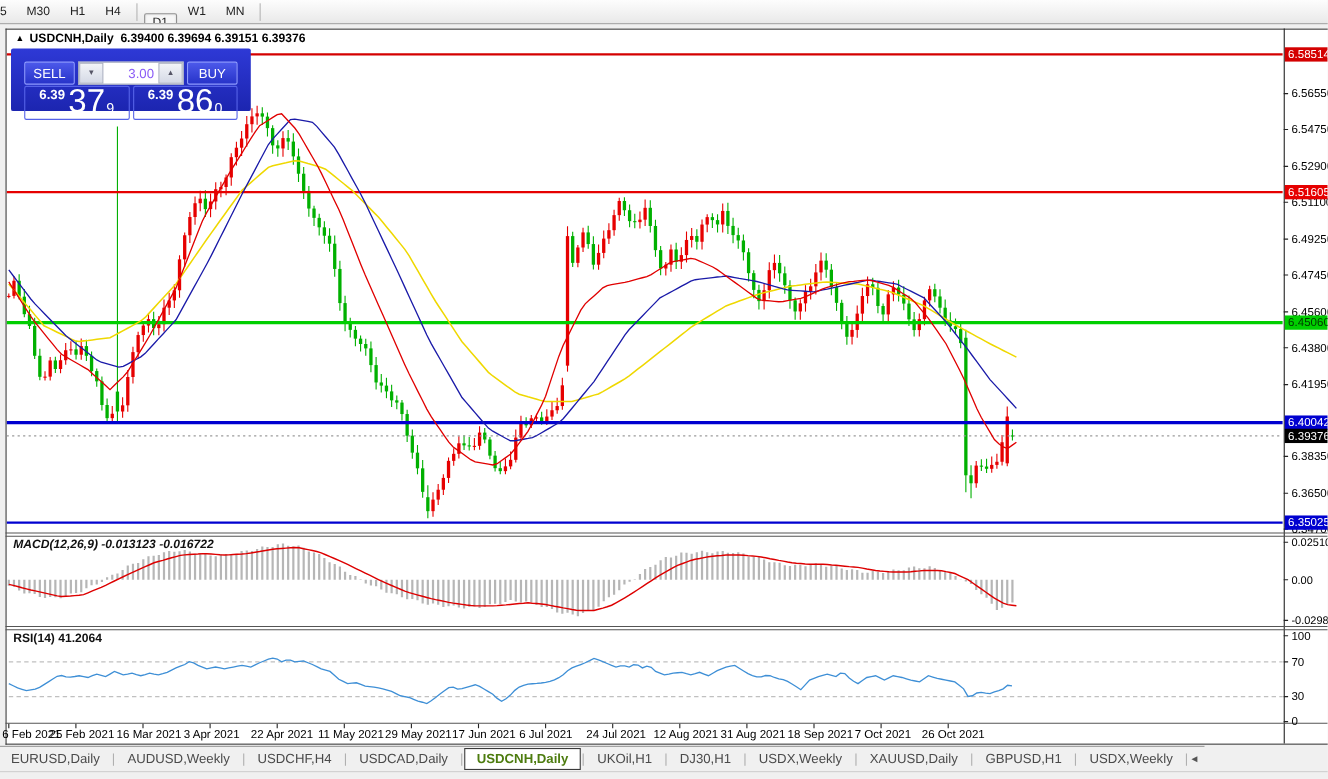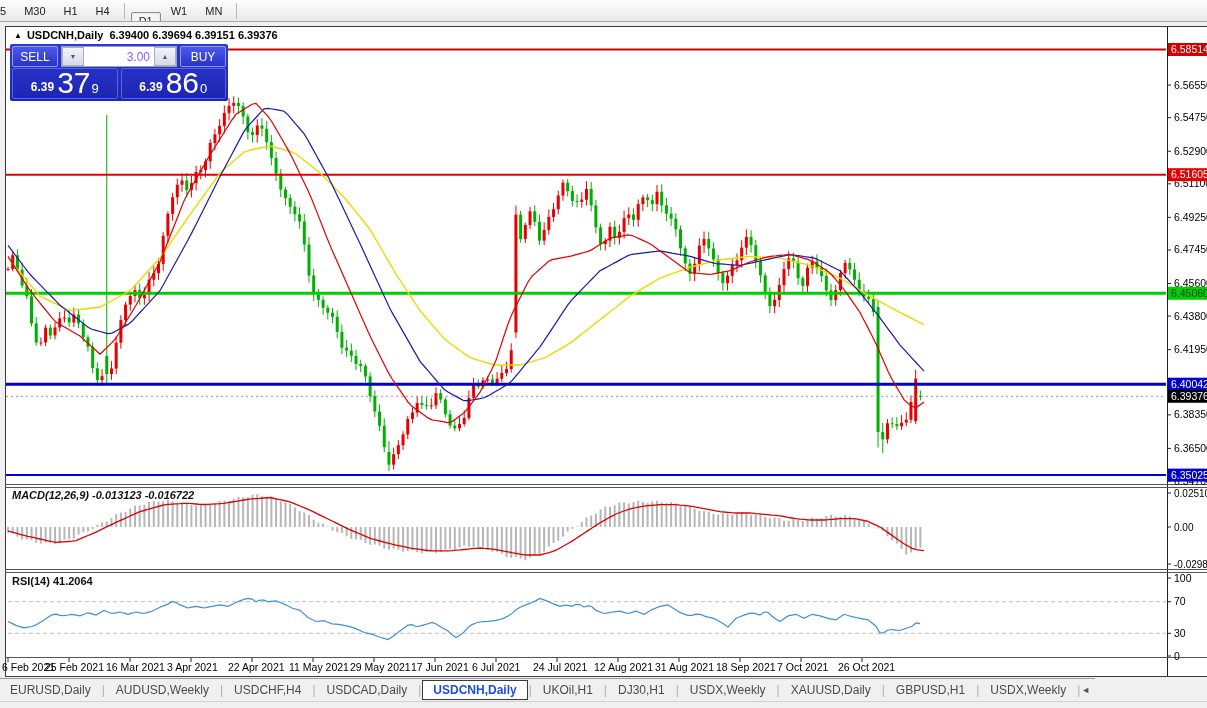--- a/index.html
+++ b/index.html
@@ -19,43 +19,43 @@
     border:1px solid #3c3c3c;border-right:none;}
   #chart-svg{position:absolute;left:0;top:0;width:1207px;height:678px;}
   #chart-title{position:absolute;left:14px;top:29px;font-size:11px;font-weight:bold;color:#000;
     white-space:pre;}
   #chart-title .arrow{font-size:8px;margin-right:5px;vertical-align:1px;}
   .ind-label{position:absolute;font-size:11px;font-weight:bold;color:#111;white-space:pre;}
   #macd-label{left:12px;top:489px;font-style:italic;}
   #rsi-label{left:12px;top:575px;}
   
   #trade-panel{position:absolute;left:10px;top:44px;width:218px;height:57px;
-    background:linear-gradient(#2e39d6,#1c25b0);border-radius:2px;padding:2px;}
+    background:linear-gradient(#2e39d6,#1c25b0);border-radius:2px;padding:12px;}
   #tp-row1{display:flex;height:21px;}
   .tp-btn{width:46px;height:21px;background:linear-gradient(#4c59ea,#2733c9);
     border:1px solid #8f9cff;border-radius:2px;color:#fff;font-size:12px;display:flex;
     align-items:center;justify-content:center;cursor:pointer;}
   #tp-spin{flex:1;display:flex;margin:0 3px;border:1px solid #9aa2b8;background:#fff;height:21px;}
   .spin-btn{width:22px;background:linear-gradient(#f2f4f8,#d5dae6);border:1px solid #aab0c0;
     color:#556;font-size:7px;display:flex;align-items:center;justify-content:center;cursor:pointer;}
   #tp-vol{flex:1;font-size:12px;color:#8b5cf6;text-align:right;padding:3px 4px 0 0;}
   #tp-row2{display:flex;height:31px;margin-top:1px;}
   .tp-price{flex:1;border:1px solid #5663e8;border-radius:2px;color:#fff;display:flex;
     align-items:flex-end;justify-content:center;padding-bottom:1px;cursor:pointer;}
   .tp-price + .tp-price{margin-left:3px;}
-  .tp-small{font-size:12px;font-weight:bold;margin:0 3px 3px 0;}
+  .tp-small{font-size:12px;font-weight:bold;margin:0 3px 14px 0;}
   .tp-big{font-size:30px;line-height:28px;margin-top:20px;}
   .tp-sup{font-size:13px;vertical-align:top;position:relative;top:-1px;margin-left:1px;}
   
   #tabbar{position:absolute;left:0;top:678px;width:1095px;height:23px;background:#f0f0f0;
     border-top:1px solid #9a9a9a;display:flex;align-items:center;font-size:12px;color:#4a4a4a;
     overflow:hidden;}
   #tabbar .lead{width:14px;}
   .tab{padding:3px 10px;white-space:nowrap;cursor:pointer;}
-  .tab.active{background:#fff;border:1px solid #3a3a3a;color:#1d4ed8;font-weight:bold;
+  .tab.active{background:#fff;border:1px solid #3a3a3a;color:#4d7c0f;font-weight:bold;
     padding:2px 10px;}
   .tab-sep{color:#b0b0b0;margin:0 1px;}
   #tab-scroll{margin-left:auto;display:flex;gap:26px;padding-right:16px;font-size:9px;color:#555;}
   #tab-scroll span{cursor:pointer;}
   
   #statusbar{position:absolute;left:0;top:701px;width:1207px;height:7px;background:#f0f0f0;
     border-top:1px solid #cfcfcf;}
   text{font-family:"Liberation Sans",sans-serif;}
 </style>
 </head>

